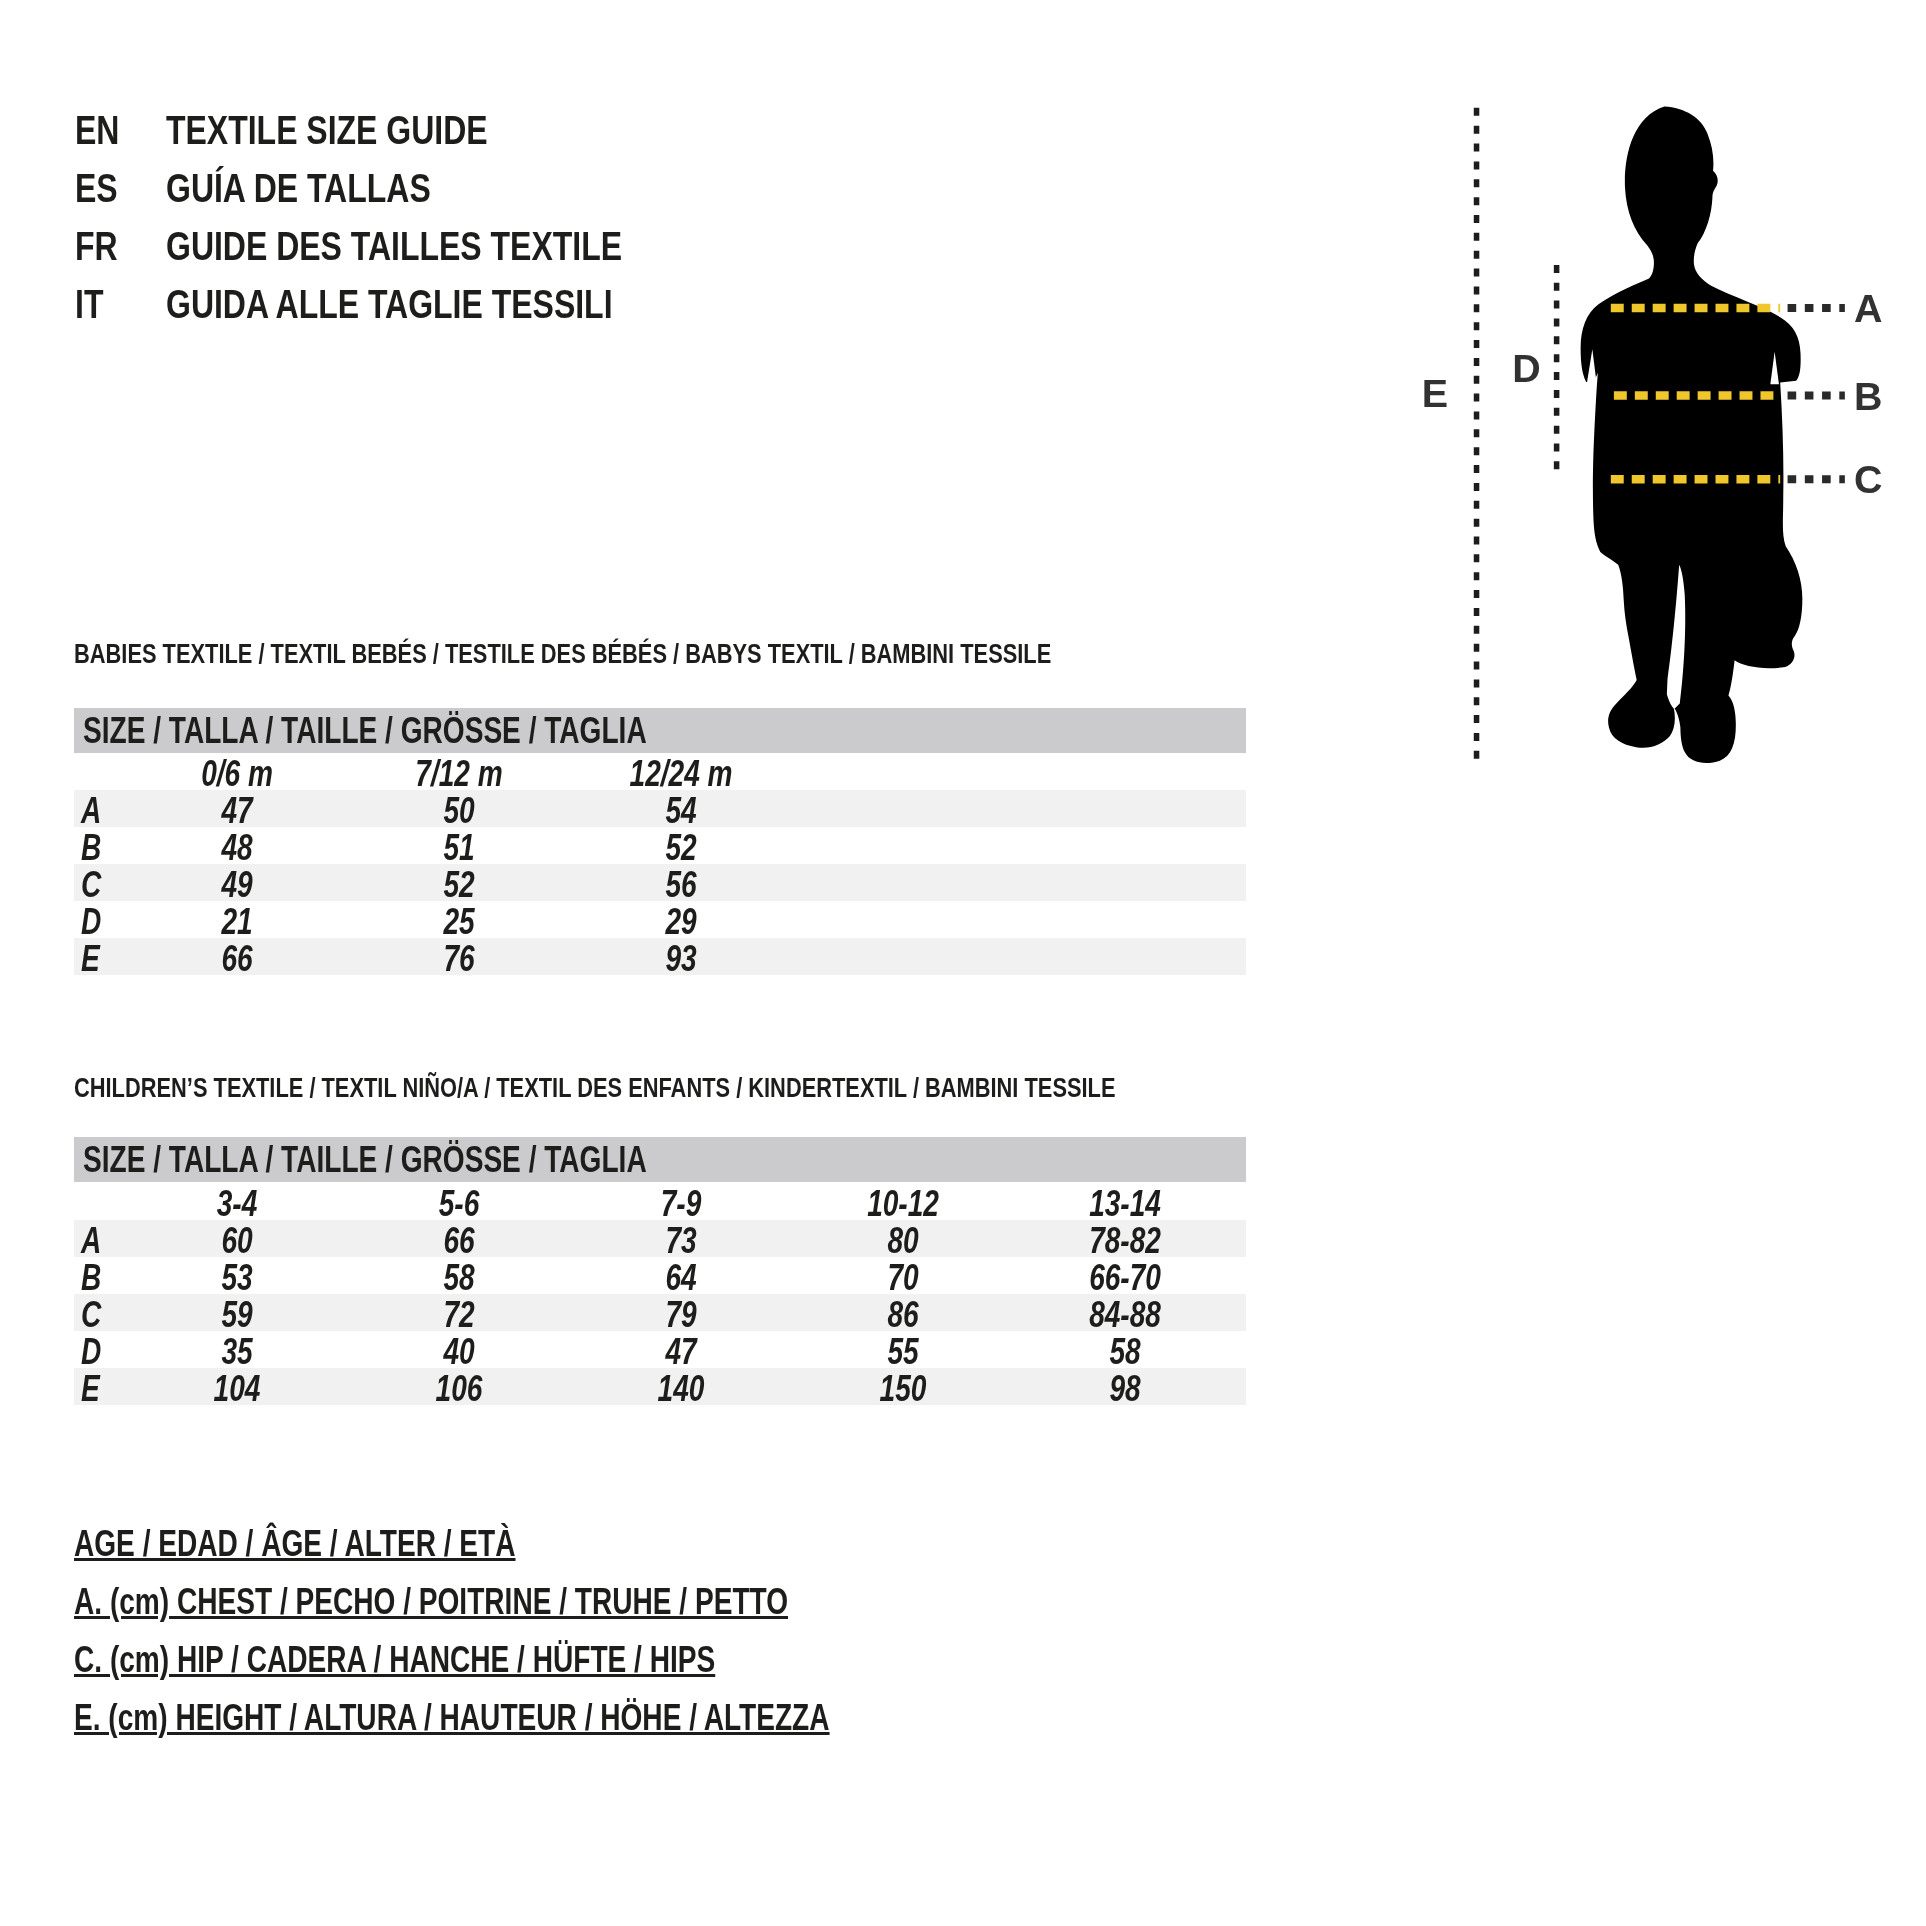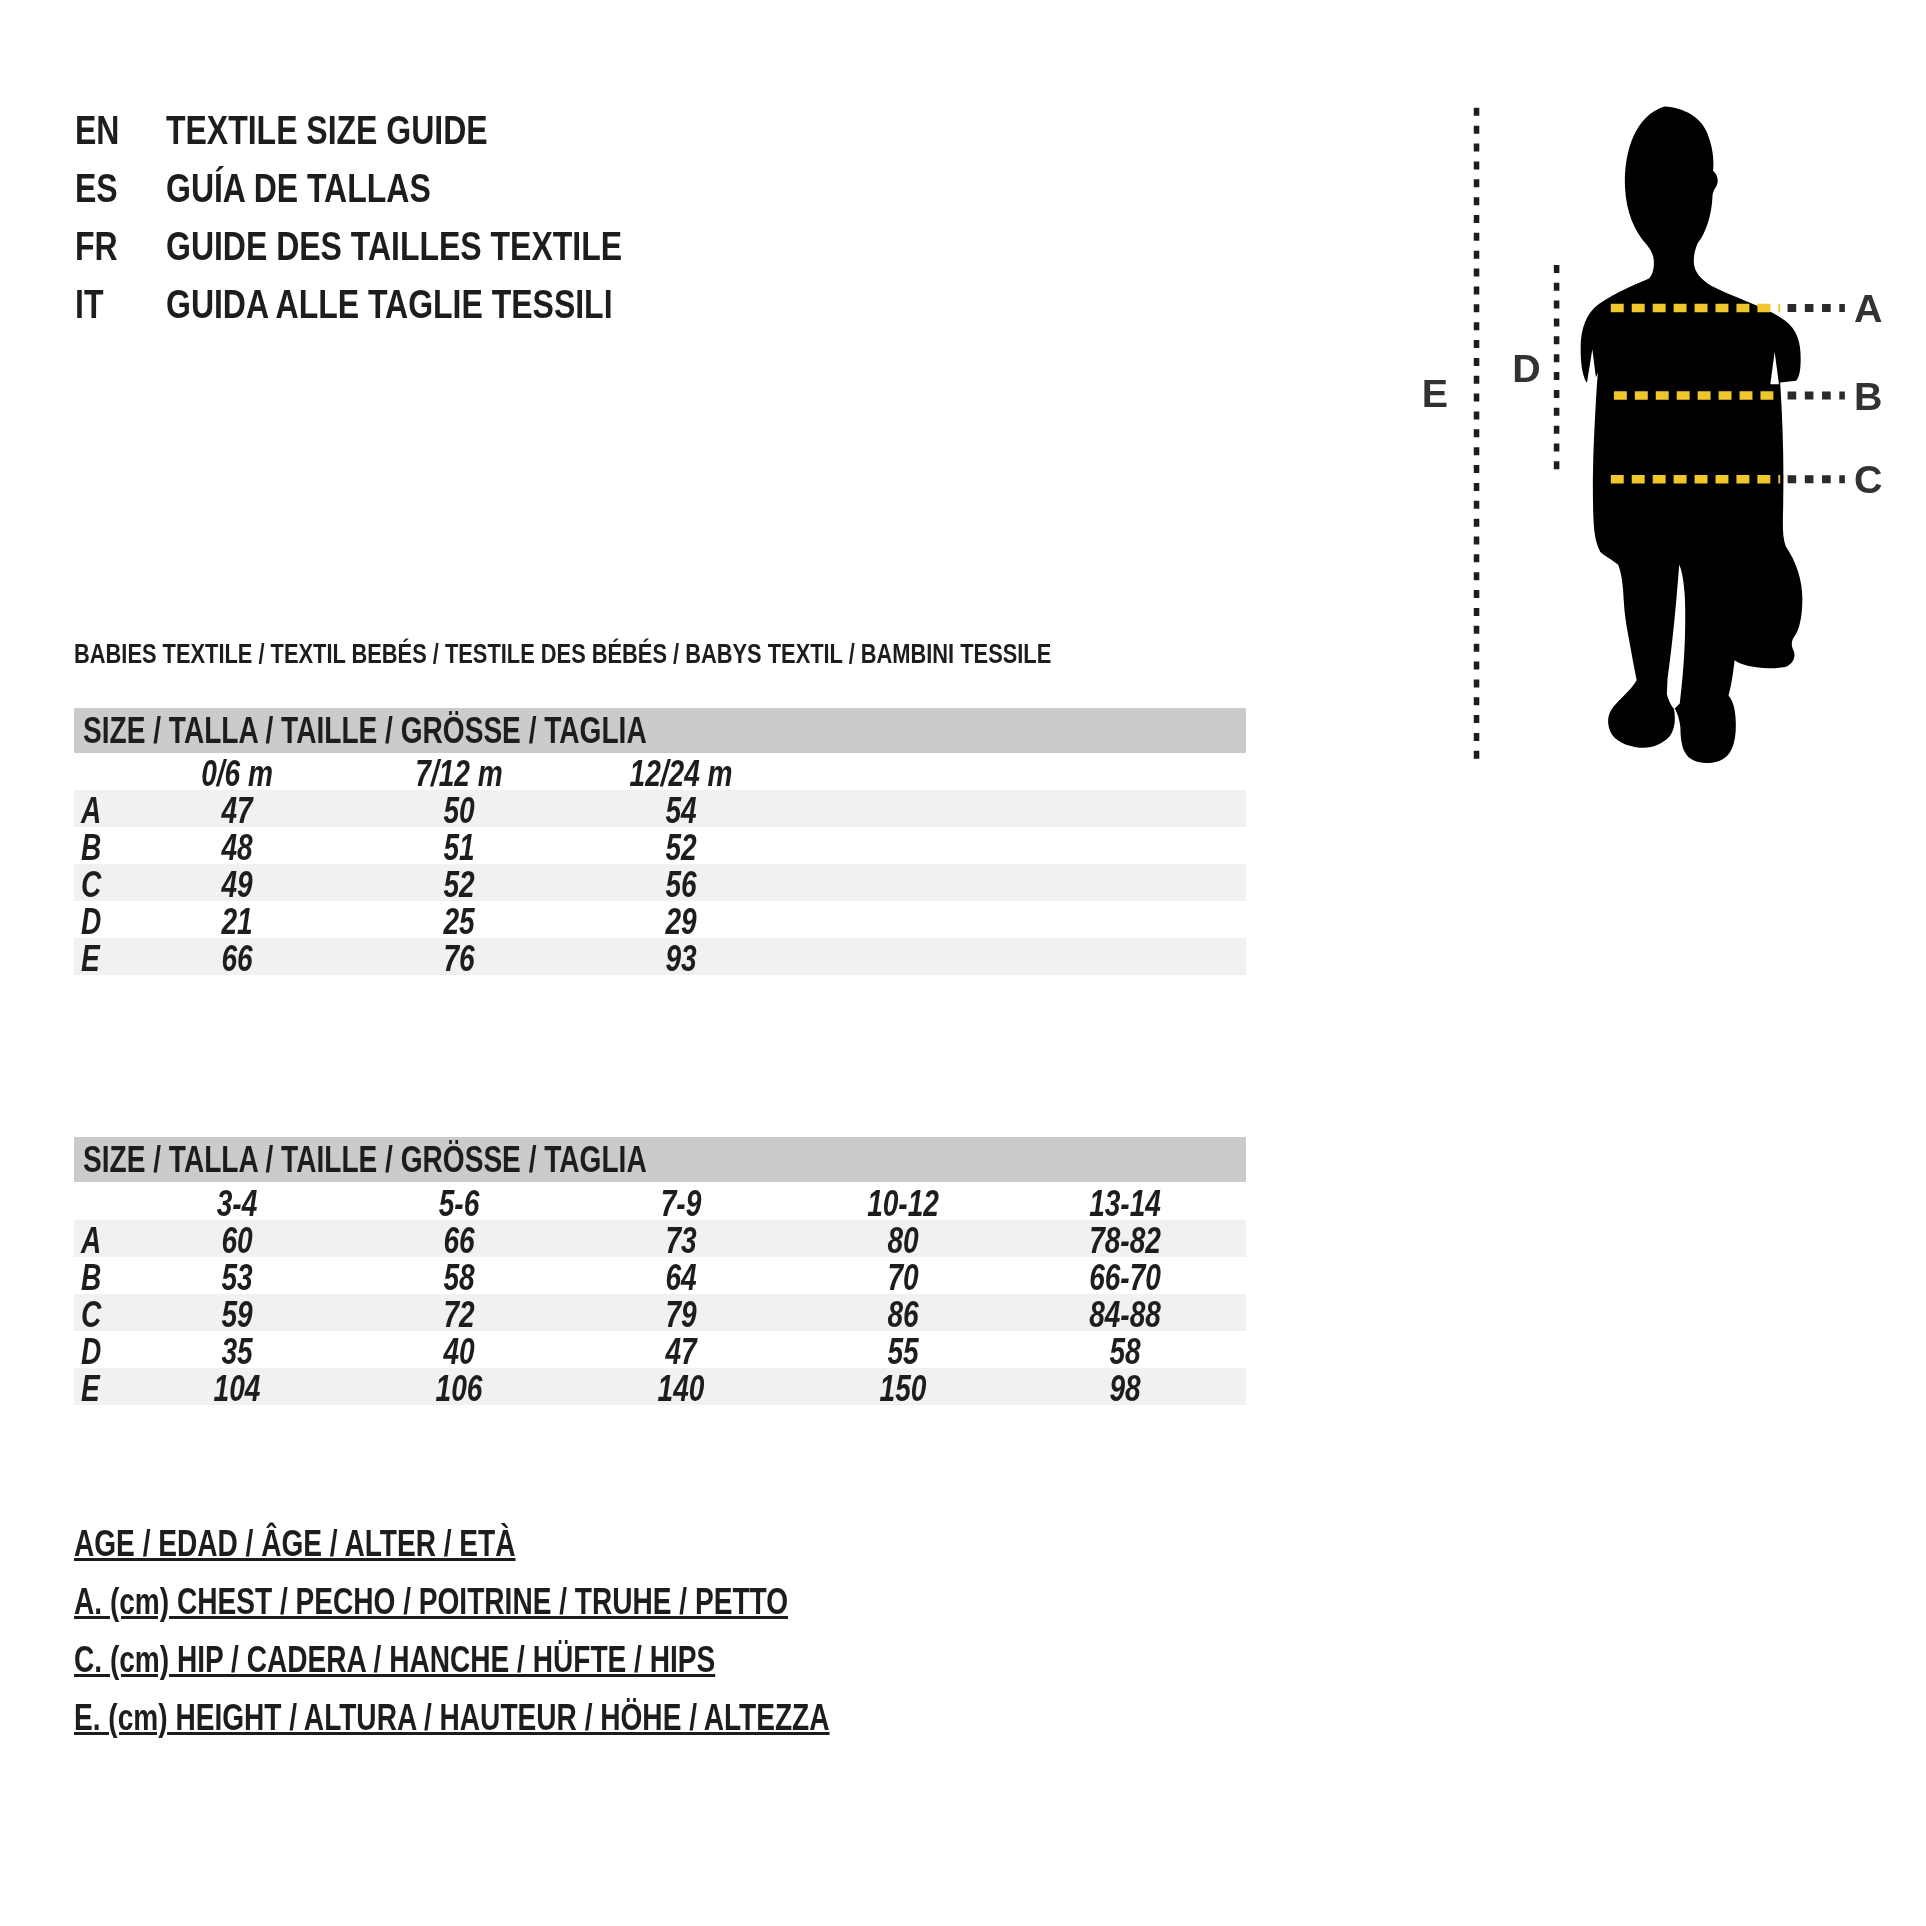--- a/index.html
+++ b/index.html
@@ -205,20 +205,23 @@
       <span class="cell"><span class="tc">29</span></span>
     </div>
     <div class="trow alt">
       <span class="rlabel"><span class="t">E</span></span>
       <span class="cell"><span class="tc">66</span></span>
       <span class="cell"><span class="tc">76</span></span>
       <span class="cell"><span class="tc">93</span></span>
     </div>
   </div>
 
+  <div class="section-title title-children">
+    <span class="t">CHILDREN’S TEXTILE / TEXTIL NIÑO/A / TEXTIL DES ENFANTS / KINDERTEXTIL / BAMBINI TESSILE</span>
+  </div>
   <div class="size-bar bar-children">
     <span class="t">SIZE / TALLA / TAILLE / GRÖSSE / TAGLIA</span>
   </div>
   <div class="size-table table-children">
     <div class="trow">
       <span class="rlabel"></span>
       <span class="cell"><span class="tc">3-4</span></span>
       <span class="cell"><span class="tc">5-6</span></span>
       <span class="cell"><span class="tc">7-9</span></span>
       <span class="cell"><span class="tc">10-12</span></span>

